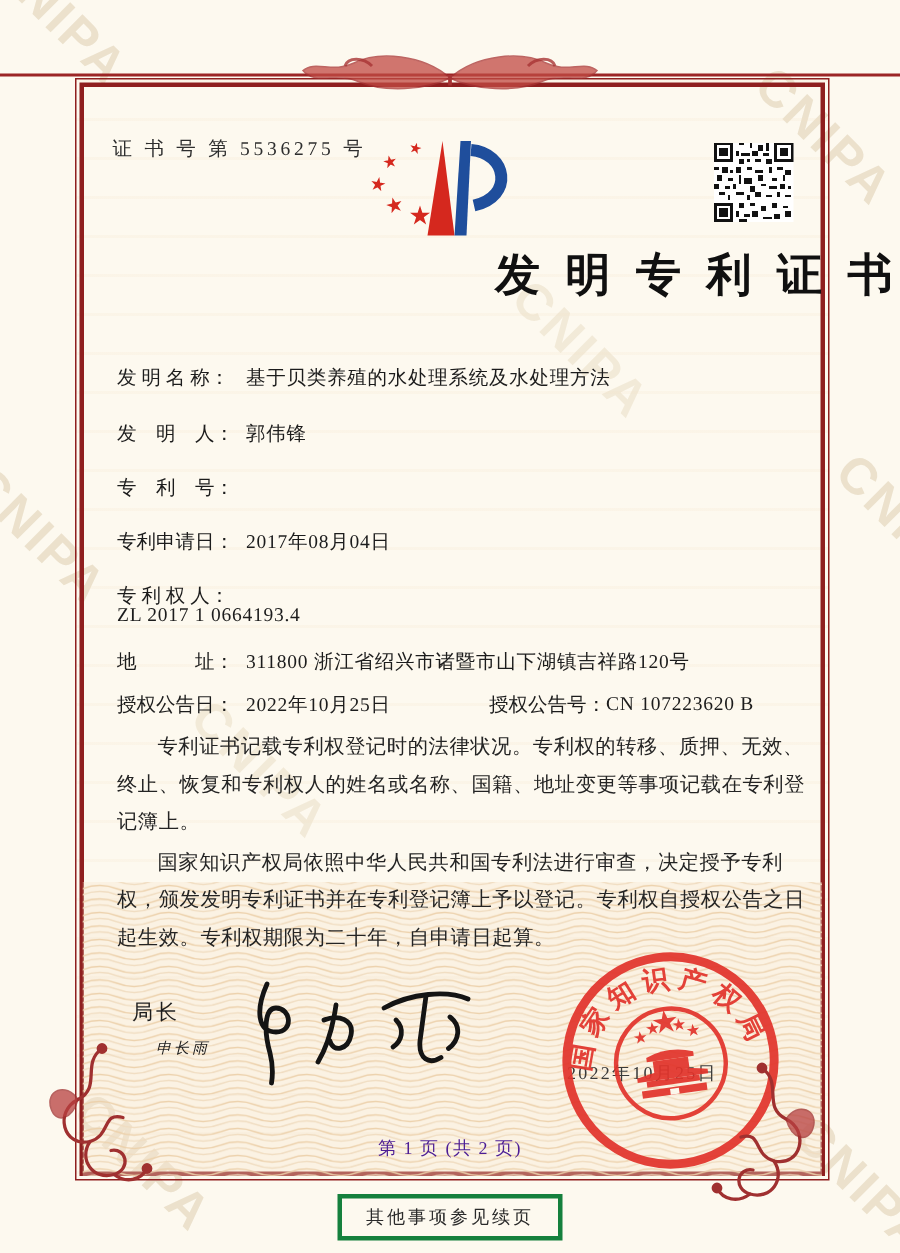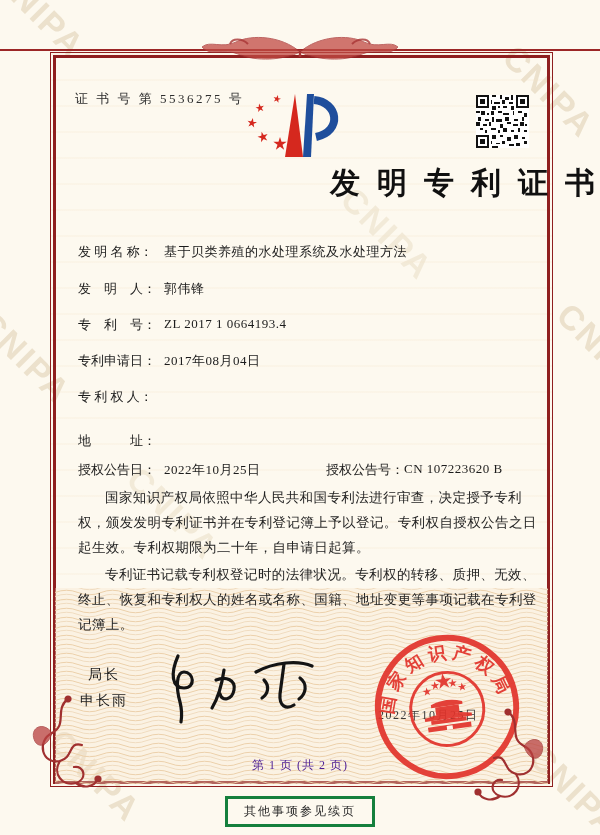--- a/index.html
+++ b/index.html
@@ -43,21 +43,21 @@
   .field-row{left:78px;width:462px;font-size:13px;z-index:3;display:flex;white-space:nowrap;}
   .fl{display:inline-block;width:86px;color:#1c1c1c;flex:0 0 86px;}
   .fl::after{content:"：";}
   .fv{color:#1c1c1c;letter-spacing:0.5px;}
   .fv.w1{width:162px;flex:0 0 162px;}
   
   .paras{left:78px;top:486px;width:460px;z-index:3;font-size:13.5px;line-height:1.85;color:#242424;}
   .paras p{margin:0 0 2px 0;text-indent:2em;letter-spacing:0.4px;}
   
   .sig-title{left:88px;top:666px;font-size:14px;letter-spacing:2px;z-index:3;}
-  .sig-name{left:80px;top:692px;font-size:14px;letter-spacing:2px;z-index:3;}
+  .sig-name{left:104px;top:692px;font-size:10px;letter-spacing:2px;z-index:3;font-style:italic;}
   .sig-draw{left:152px;top:644px;width:180px;height:85px;z-index:3;}
   
   .seal-date{left:378px;top:707px;font-size:12px;letter-spacing:1.5px;color:#3a3a3a;z-index:2;}
   .seal{left:368px;top:628px;width:158px;height:158px;z-index:4;opacity:0.92;}
   
   .page-no{left:0;top:757px;width:600px;text-align:center;font-size:12px;letter-spacing:1px;z-index:5;color:#4c1d95;}
   .note-box{
     left:50%;top:796px;transform:translateX(-50%);z-index:3;
     border:3px solid #15803d;padding:4px 16px;font-size:12px;letter-spacing:2px;color:#2a2a2a;background:rgba(253,249,239,0.6);
   }
@@ -194,44 +194,45 @@
 <div class="abs title">发明专利证书</div>
 
 <div class="abs field-row" style="top:243px;">
   <span class="fl">发 明 名 称</span>
   <span class="fv">基于贝类养殖的水处理系统及水处理方法</span>
 </div>
 <div class="abs field-row" style="top:280px;">
   <span class="fl">发　明　人</span>
   <span class="fv">郭伟锋</span>
 </div>
-<div class="abs field-row" style="top:316px;">
+<div class="abs field-row" style="top:316px;flex-direction:column;">
   <span class="fl">专　利　号</span>
   <span class="fv">ZL 2017 1 0664193.4</span>
 </div>
 <div class="abs field-row" style="top:352px;">
   <span class="fl">专利申请日</span>
   <span class="fv">2017年08月04日</span>
 </div>
 <div class="abs field-row" style="top:388px;gap:44px;">
   <span class="fl">专 利 权 人</span>
 </div>
 <div class="abs field-row" style="top:432px;">
   <span class="fl">地　　　址</span>
+  <span class="fv">311800 浙江省绍兴市诸暨市山下湖镇吉祥路120号</span>
 </div>
 <div class="abs field-row" style="top:461px;">
   <span class="fl">授权公告日</span>
   <span class="fv w1">2022年10月25日</span>
   <span class="fl" style="width:auto;flex:0 0 auto;">授权公告号</span>
   <span class="fv">CN 107223620 B</span>
 </div>
 
 <div class="abs paras">
+  <p>专利证书记载专利权登记时的法律状况。专利权的转移、质押、无效、终止、恢复和专利权人的姓名或名称、国籍、地址变更等事项记载在专利登记簿上。</p>
   <p>国家知识产权局依照中华人民共和国专利法进行审查，决定授予专利权，颁发发明专利证书并在专利登记簿上予以登记。专利权自授权公告之日起生效。专利权期限为二十年，自申请日起算。</p>
-  <p>专利证书记载专利权登记时的法律状况。专利权的转移、质押、无效、终止、恢复和专利权人的姓名或名称、国籍、地址变更等事项记载在专利登记簿上。</p>
 </div>
 
 <div class="abs sig-title">局长</div>
 <div class="abs sig-name">申长雨</div>
 <svg class="abs sig-draw" viewBox="0 0 180 85">
   <g fill="none" stroke="#141414" stroke-width="3.2" stroke-linecap="round" stroke-linejoin="round">
     <path d="M26,12 C18,30 20,44 32,44 C44,44 42,28 32,28 C24,28 24,44 28,58 C30,66 30,72 29,78"></path>
     <path d="M72,26 C70,40 66,54 60,64"></path>
     <path d="M64,36 C74,32 84,36 82,46 C80,56 70,58 68,50"></path>
     <path d="M104,28 C122,18 146,16 160,22"></path>

